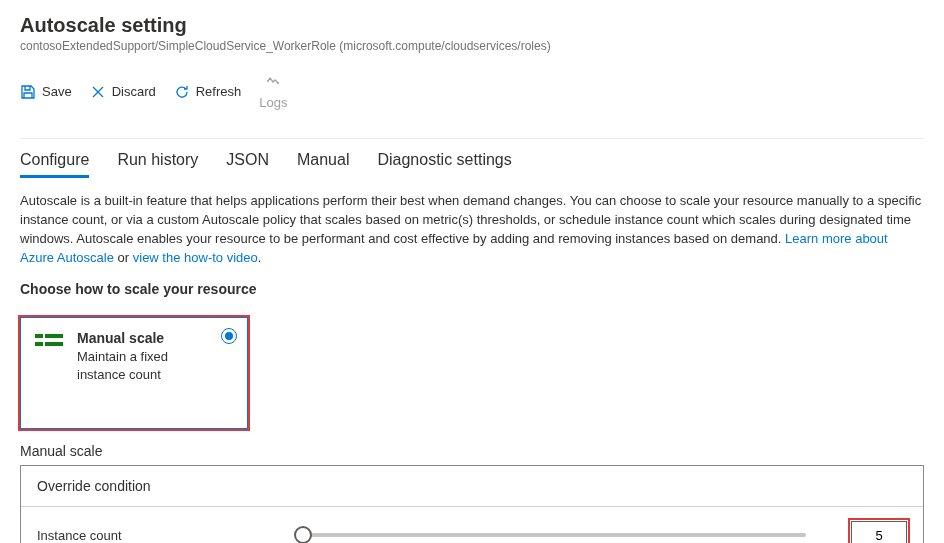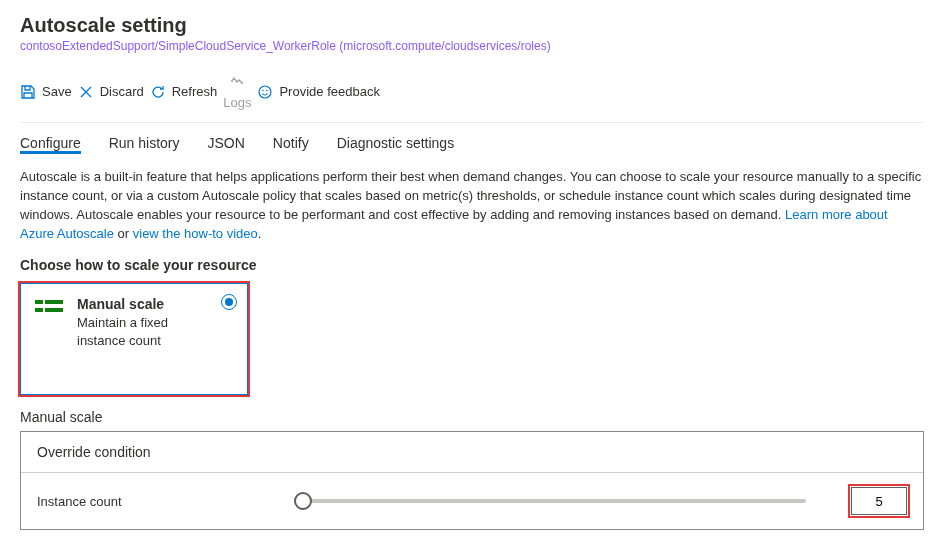--- a/index.html
+++ b/index.html
@@ -13,28 +13,28 @@
     width: 944px;
   }
   .page-title {
     font-size: 20px;
     font-weight: 600;
     margin: 0 0 2px 0;
     color: #323130;
   }
   .breadcrumb {
     font-size: 12px;
-    color: #8b5cf6;
+    color: #737373;
     margin-bottom: 14px;
   }
   .toolbar {
     display: flex;
     align-items: center;
-    gap: 6px;
-    padding: 4px 0 10px 0;
+    gap: 18px;
+    padding: 4px 0 26px 0;
     border-bottom: 1px solid #edebe9;
     margin-bottom: 0;
   }
   .toolbar-btn {
     display: inline-flex;
     align-items: center;
     gap: 6px;
     font-size: 13px;
     color: #323130;
     cursor: pointer;
@@ -44,41 +44,42 @@
   }
   .toolbar-btn.disabled { color: #a19f9d; cursor: default; flex-direction: column; }
   .toolbar-btn svg { flex-shrink: 0; }
   .tabs {
     display: flex;
     gap: 28px;
     margin-top: 12px;
     margin-bottom: 14px;
   }
   .tab {
-    font-size: 14px;
-    color: #323130;
+    font-size: 16px;
+    color: #323130;
+    padding-bottom: 6px;
     cursor: pointer;
     border-bottom: 2px solid transparent;
   }
   .tab.active {
     color: #323130;
     font-weight: 400;
     border-bottom: 3px solid #0078d4;
   }
   .intro {
     font-size: 13px;
     color: #323130;
     line-height: 1.45;
     margin-bottom: 14px;
   }
   .intro a { color: #0078d4; text-decoration: none; }
   .section-label {
     font-weight: 600;
     font-size: 14px;
-    margin-bottom: 10px;
+    margin-bottom: 20px;
   }
   .cards {
     display: flex;
     gap: 18px;
     margin-bottom: 14px;
   }
   .card {
     width: 228px;
     height: 112px;
     border: 1px solid #8a8886;
@@ -192,36 +193,27 @@
     <span>Refresh</span>
   </button>
   <button class="toolbar-btn disabled">
     <svg width="16" height="16" viewBox="0 0 16 16">
         <path fill="none" stroke="#a19f9d" stroke-width="1.3" d="M3 8l2-3 3 4 2-2 3 3"></path>
         <circle cx="3" cy="8" r="1" fill="#a19f9d"></circle>
         <circle cx="13" cy="10" r="1" fill="#a19f9d"></circle>
       </svg>
     <span>Logs</span>
   </button>
-  <button class="toolbar-btn">
-    <svg width="16" height="16" viewBox="0 0 16 16">
-        <circle cx="8" cy="8" r="6" fill="none" stroke="#0078d4" stroke-width="1.2"></circle>
-        <circle cx="6" cy="6.5" r="0.8" fill="#0078d4"></circle>
-        <circle cx="10" cy="6.5" r="0.8" fill="#0078d4"></circle>
-        <path d="M5.5 9.5c.7 1 1.6 1.5 2.5 1.5s1.8-.5 2.5-1.5" fill="none" stroke="#0078d4" stroke-width="1.2"></path>
-      </svg>
-    <span>Provide feedback</span>
-  </button>
 </div>
 
 <div class="tabs">
   <div class="tab active">Configure</div>
   <div class="tab">Run history</div>
   <div class="tab">JSON</div>
-  <div class="tab">Notify</div>
+  <div class="tab">Manual</div>
   <div class="tab">Diagnostic settings</div>
 </div>
 
 <div class="intro">
   <span>Autoscale is a built-in feature that helps applications perform their best when demand changes. You can choose to scale your resource manually to a specific instance count, or via a custom Autoscale policy that scales based on metric(s) thresholds, or schedule instance count which scales during designated time windows. Autoscale enables your resource to be performant and cost effective by adding and removing instances based on demand. </span>
   <a href="#">Learn more about Azure Autoscale</a>
   <span> or </span>
   <a href="#">view the how-to video</a><span>.</span>
 </div>
 

